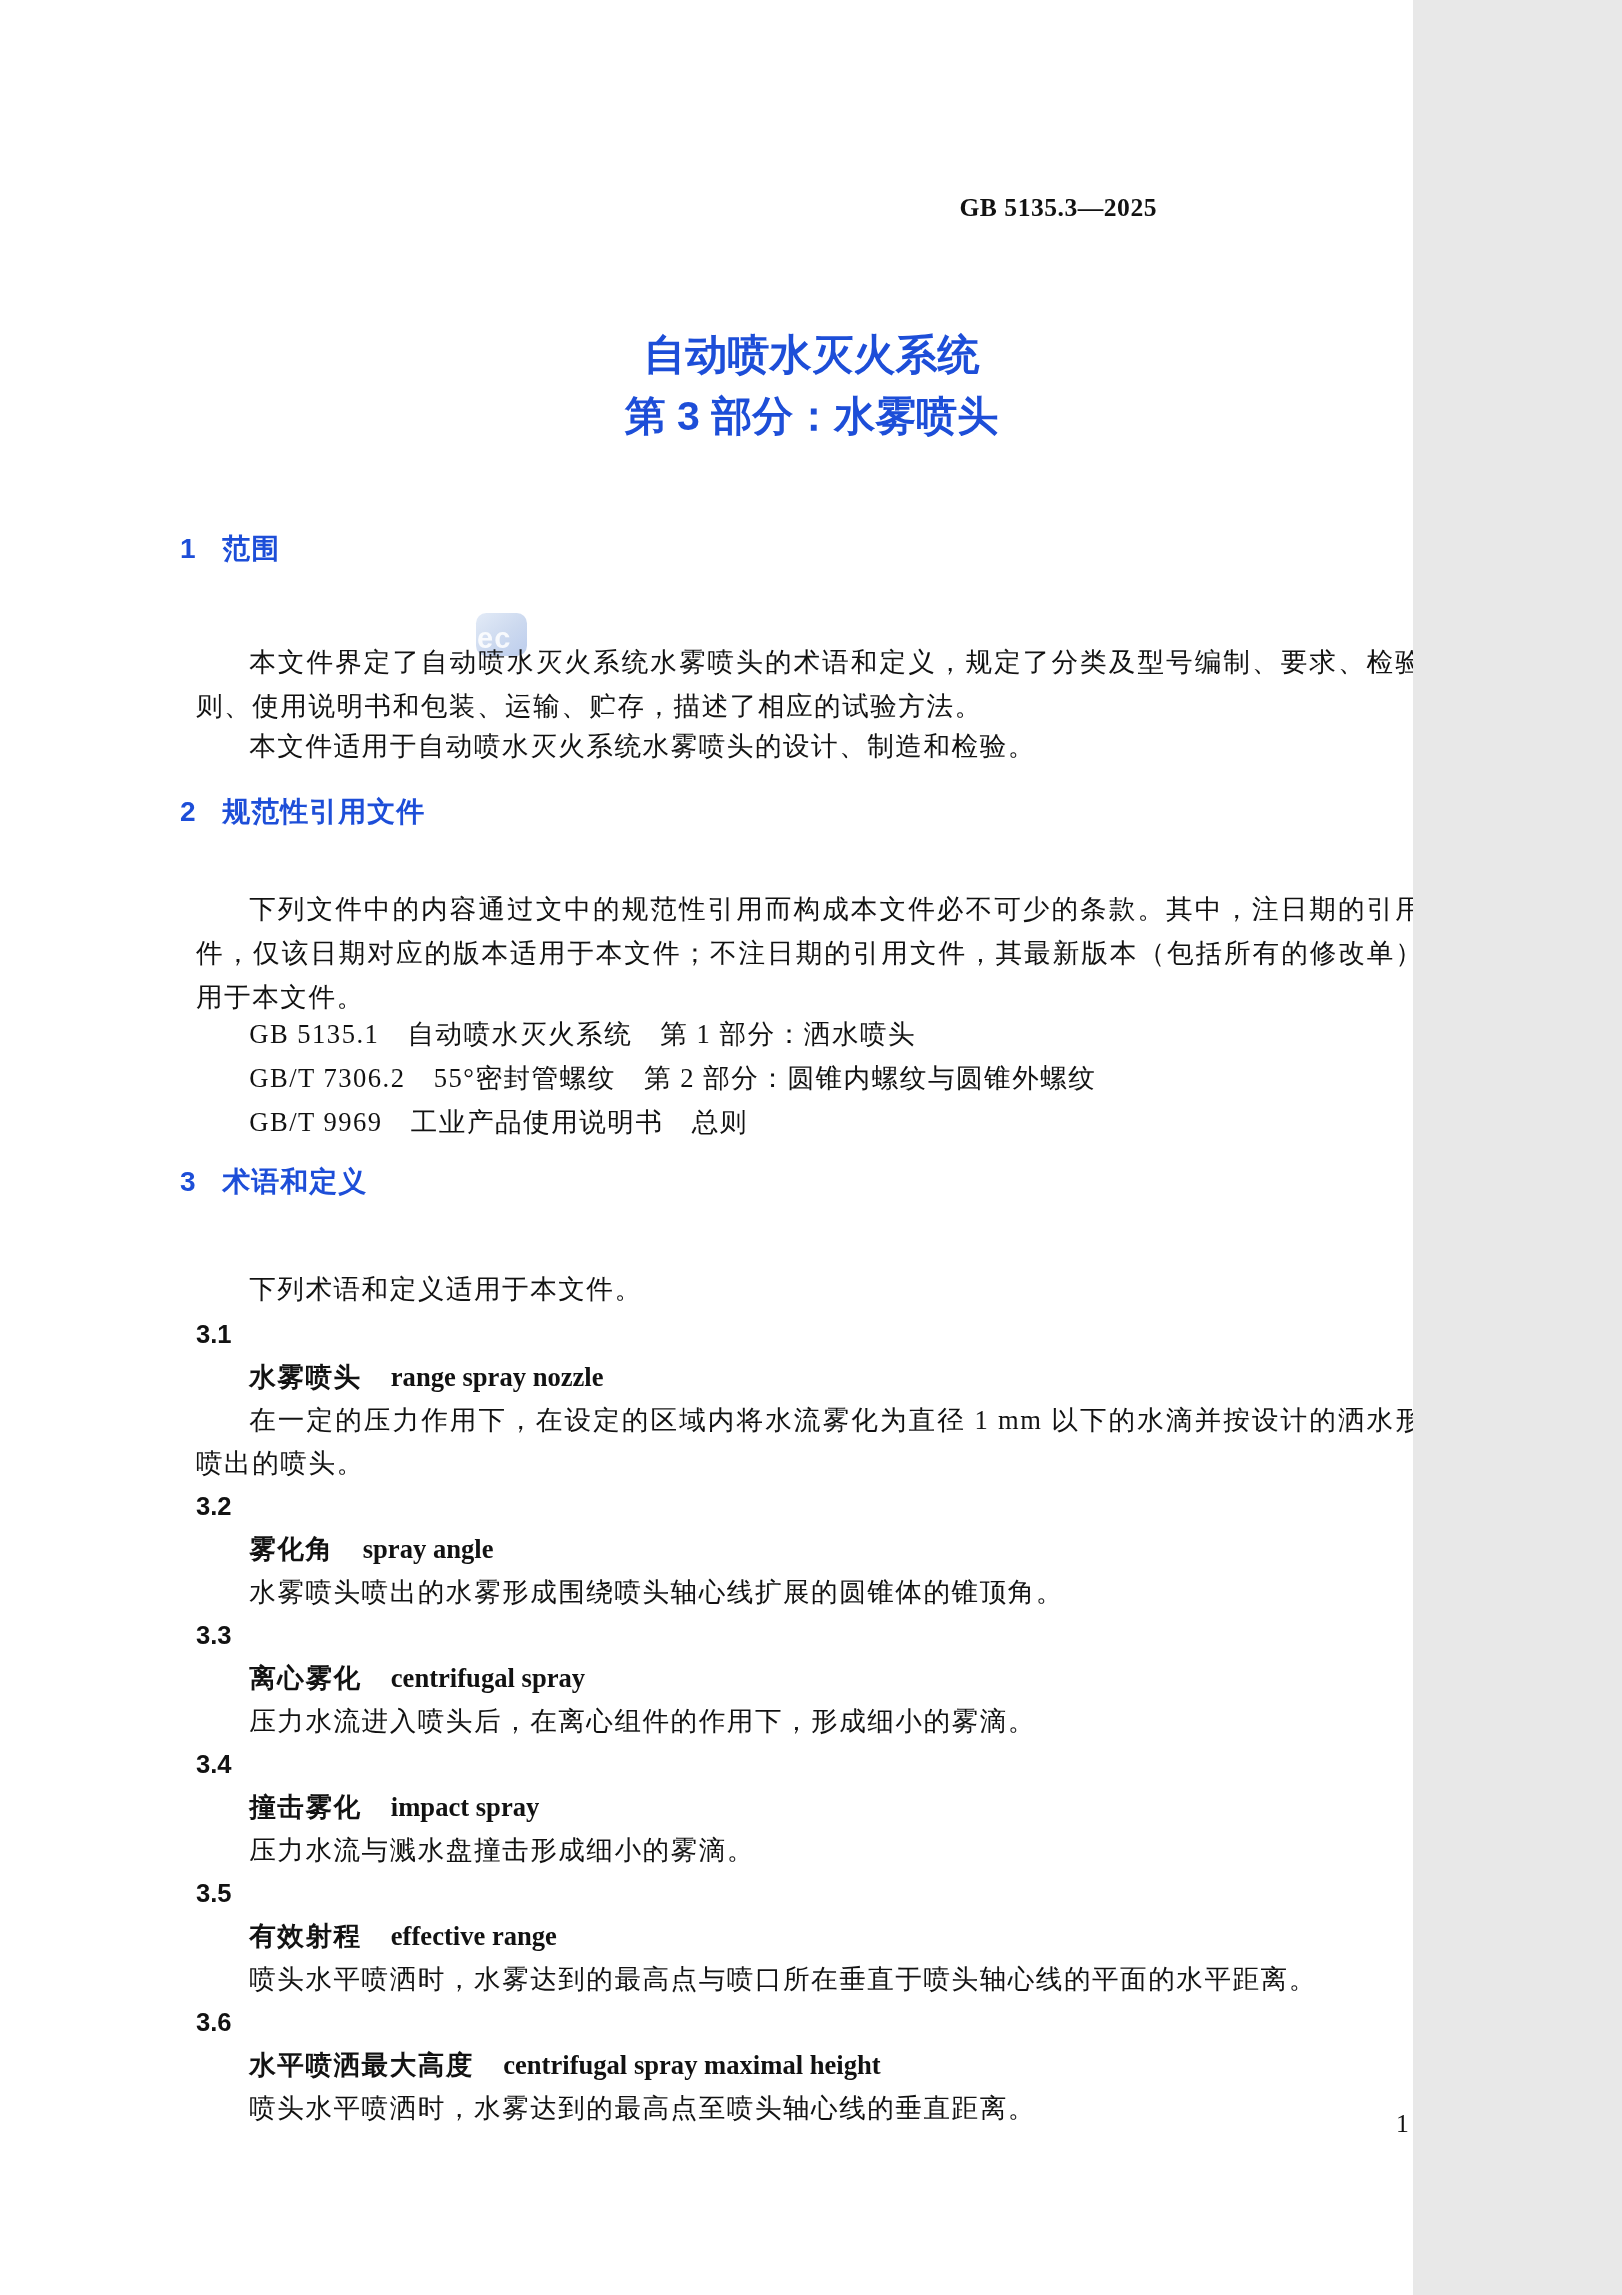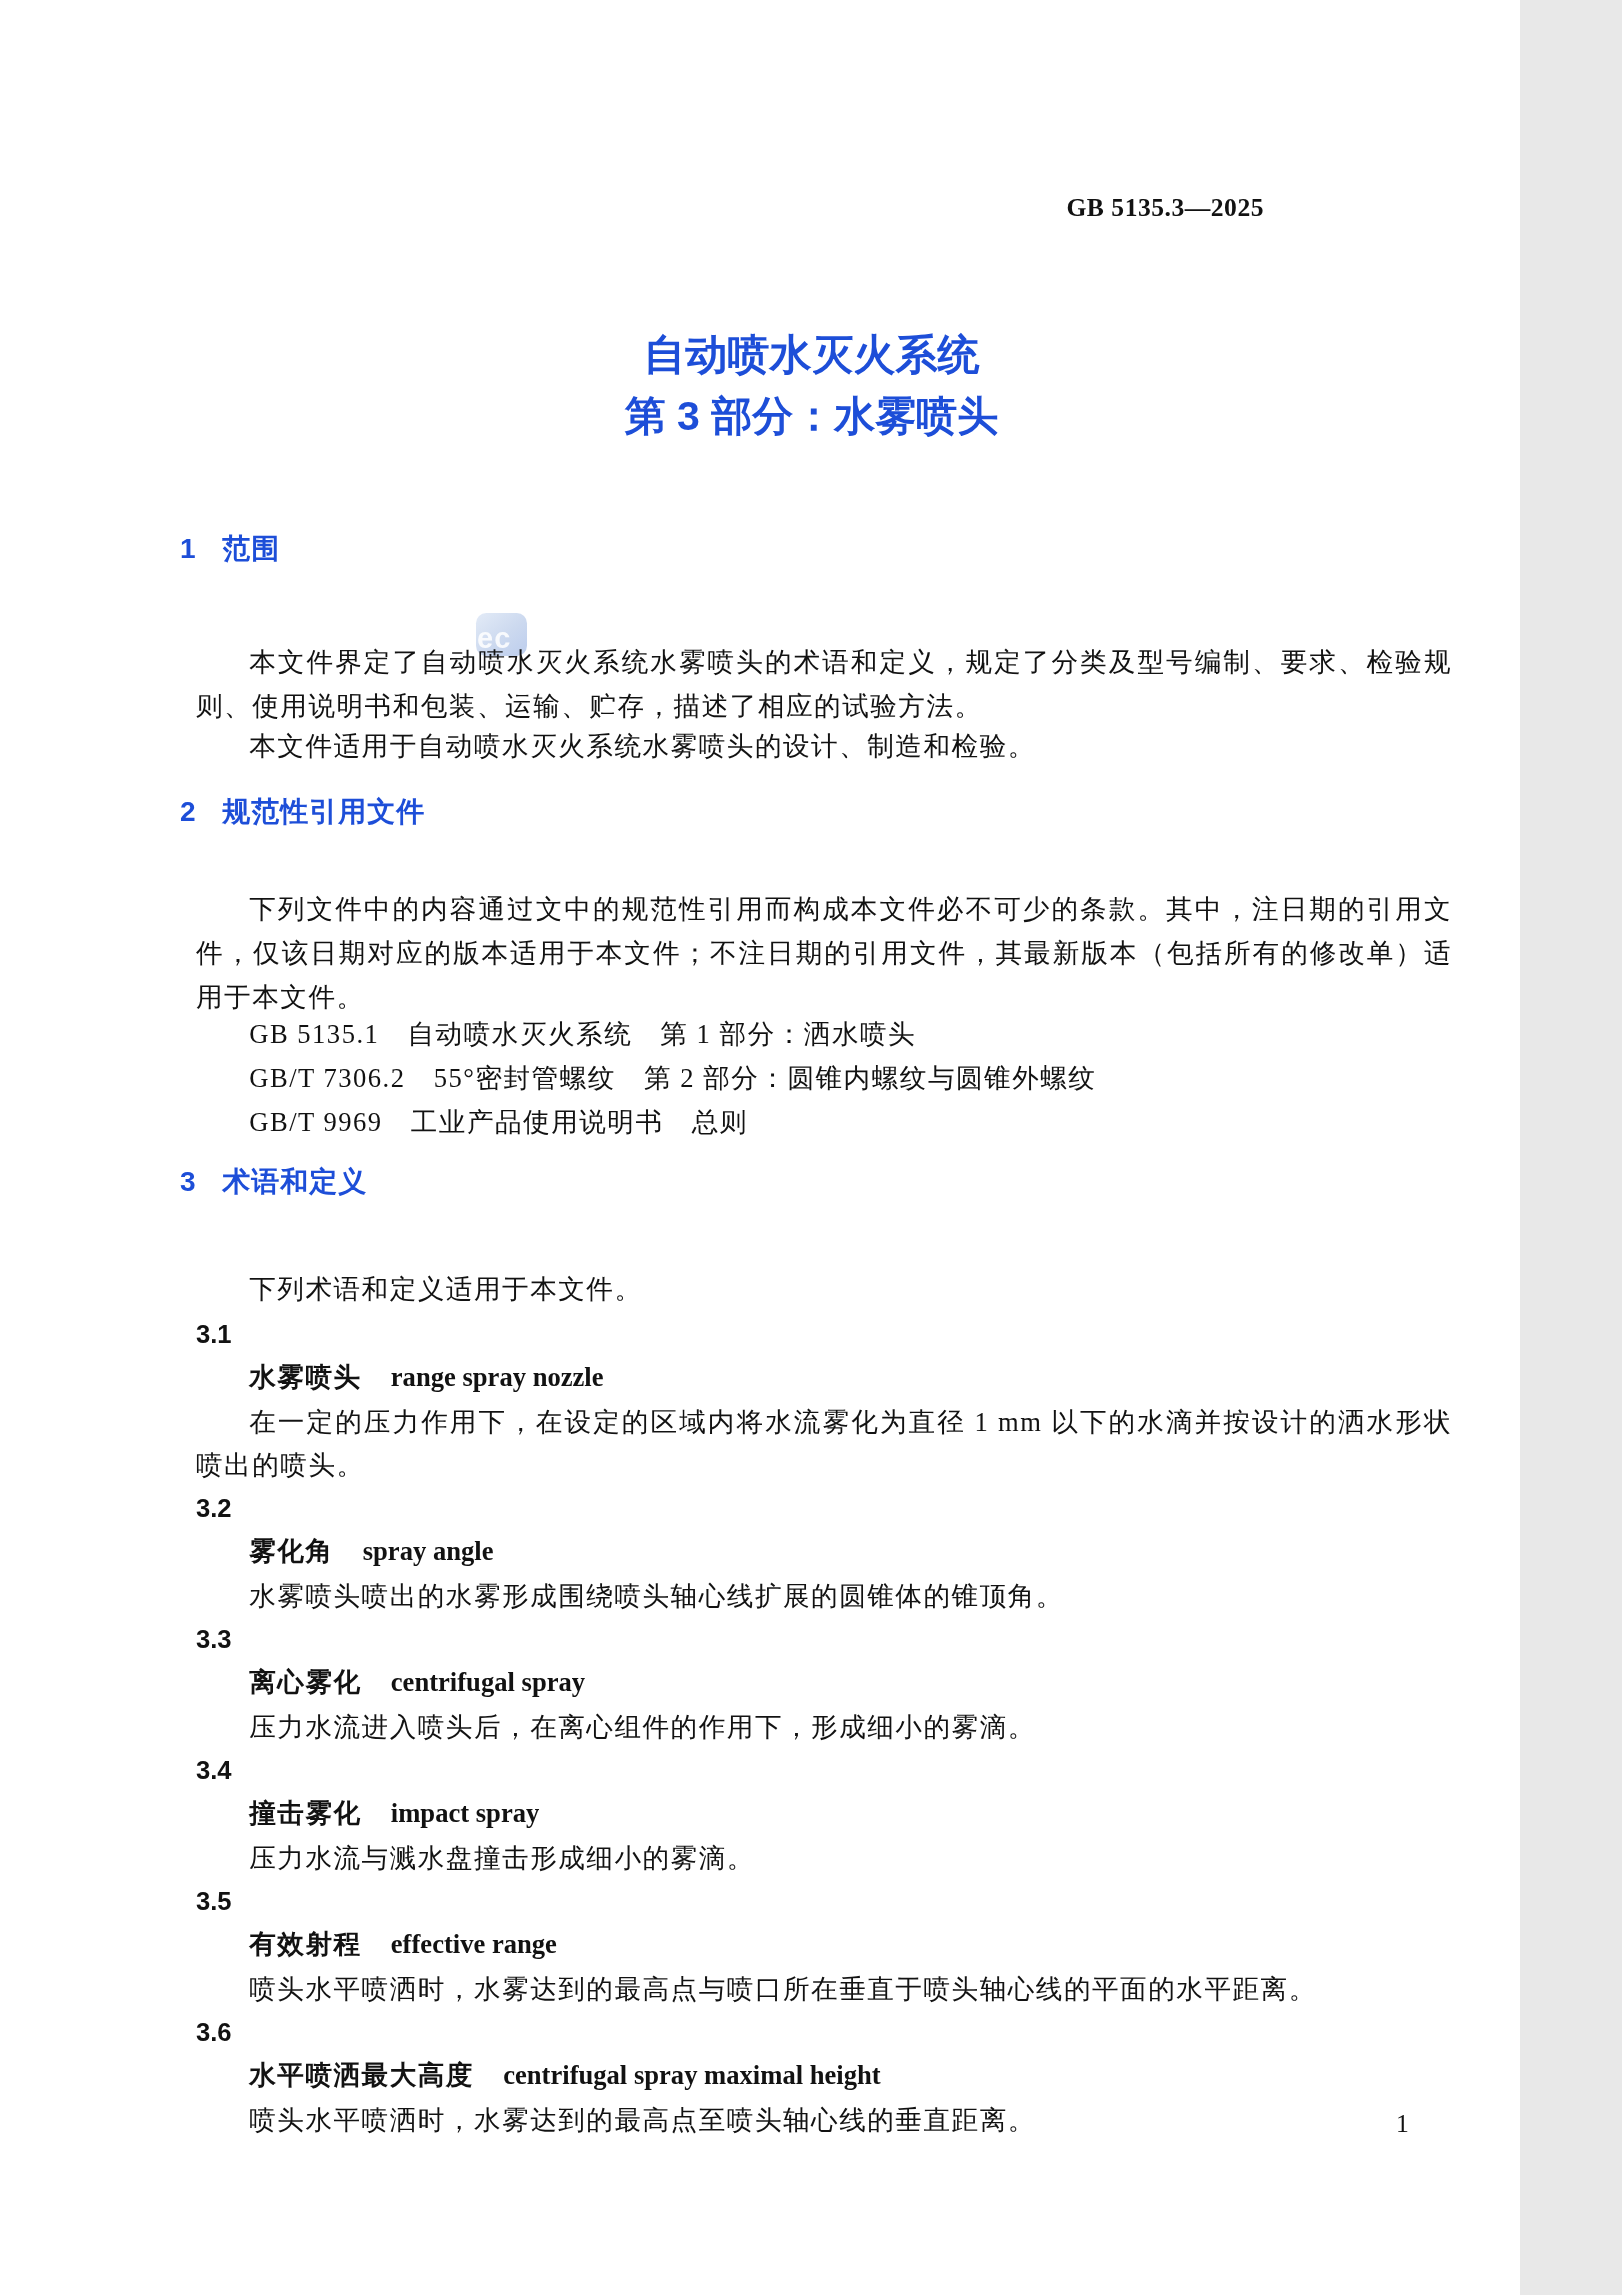--- a/index.html
+++ b/index.html
@@ -1,18 +1,18 @@
 <!DOCTYPE html>
 <html style="font-size:8.2px"><head>
 <meta charset="utf-8">
 <style>
   html,body{margin:0;padding:0;background:#e8e8e8;}
   .page{
     position:relative;
-    width:1520px;height:2295px;
+    width:1413px;height:2295px;
     background:#ffffff;
     overflow:hidden;
     font-family:"Liberation Serif","DejaVu Serif",serif;
     color:#121212;
   }
   .abs{position:absolute;}
   .block{position:absolute;left:180px;width:1256px;margin:16px;}
 
   
   .header-code{
@@ -67,21 +67,21 @@
   }
 
   
   .terms{font-size:26.6px;line-height:43px;}
   .term-num{
     font-family:"Liberation Sans","DejaVu Sans",sans-serif;
     font-weight:600;font-size:25.6px;line-height:43px;
   }
   .term-head{padding-left:2em;line-height:43px;white-space:nowrap;}
   .term-zh{
-    font-family:Liberation Mono, monospace;
+    font-family:Liberation Serif, serif;
     font-weight:bold;letter-spacing:1.5px;
   }
   .term-en{
     font-family:"Liberation Serif","DejaVu Serif",serif;
     font-weight:bold;margin-left:1.1em;
   }
   .term-def{
     margin:0;text-align:justify;text-justify:inter-ideograph;
     letter-spacing:1.5px;
   }

